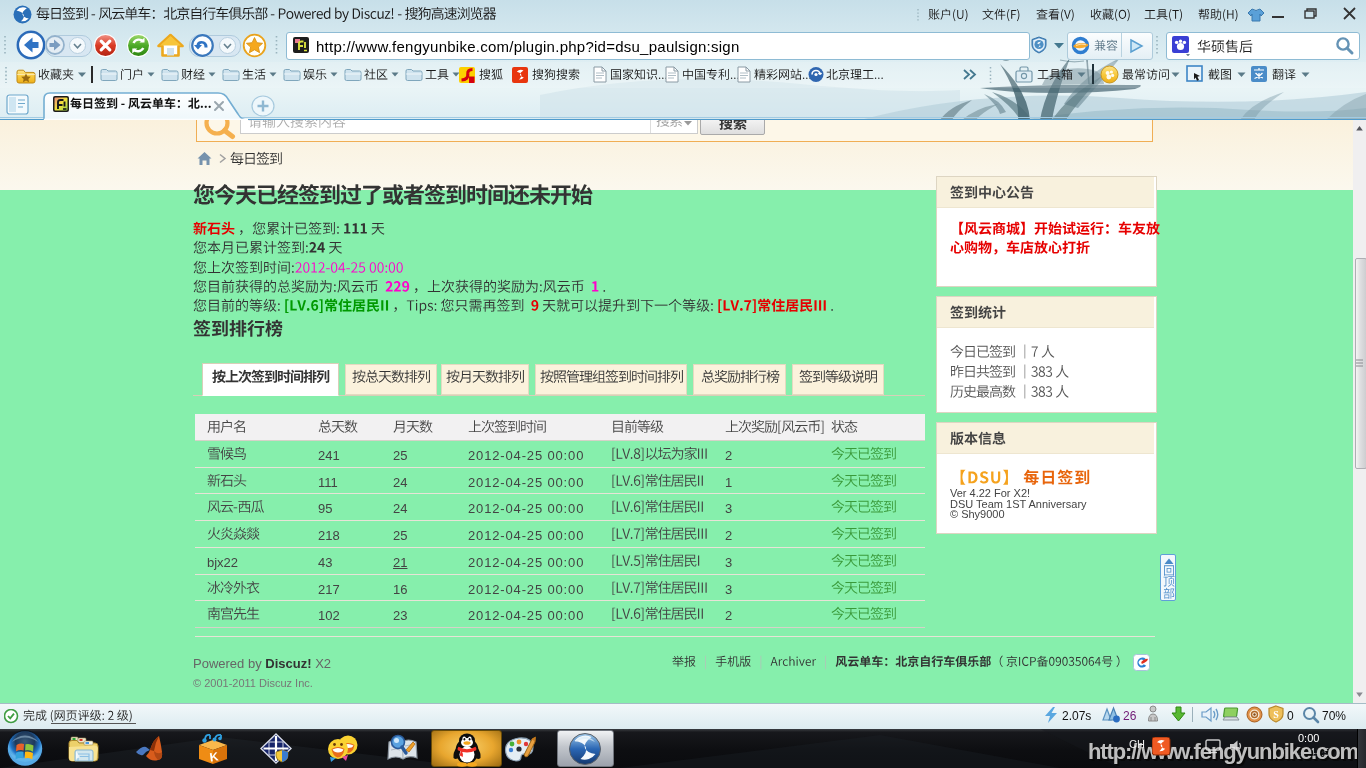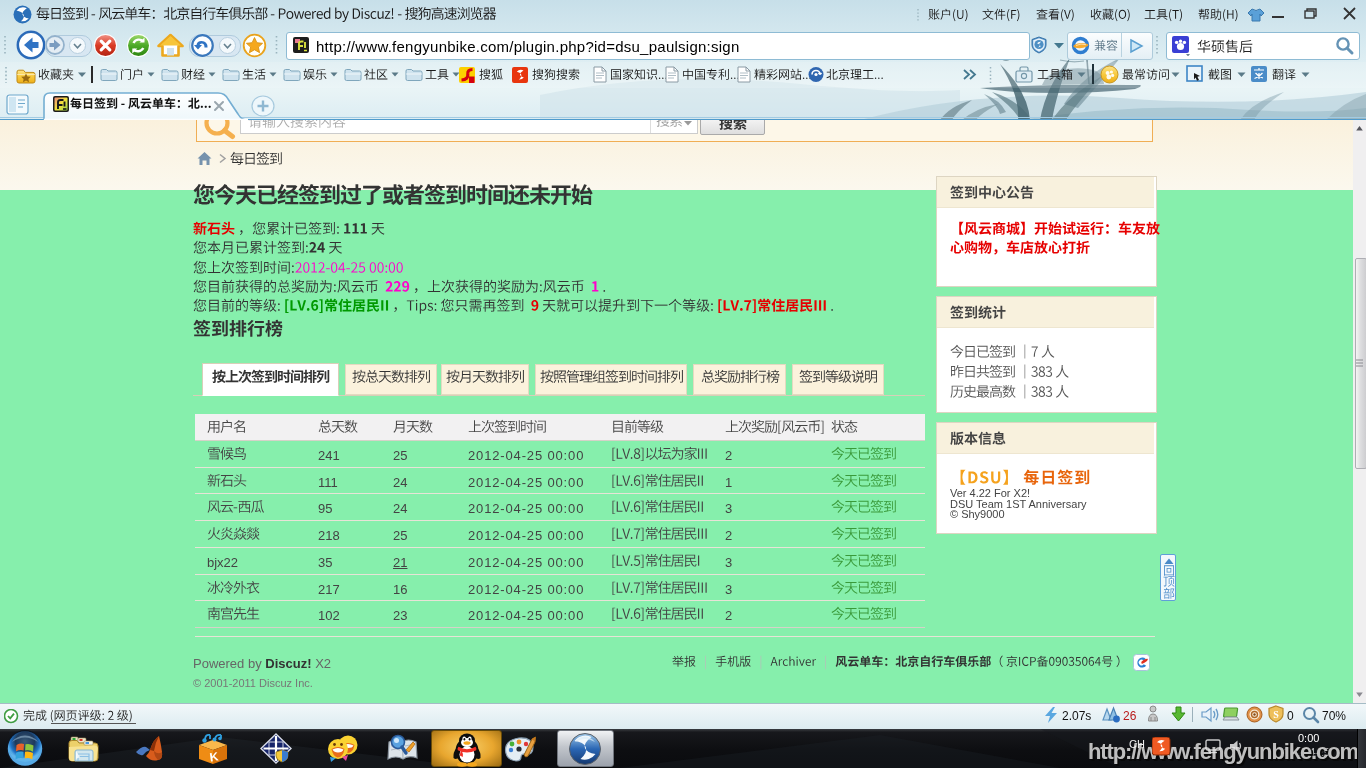--- a/index.html
+++ b/index.html
@@ -1149,21 +1149,21 @@
       <g fill="#3a9a3a">
         <use href="#rdd" transform="translate(0 11.7) scale(0.7)"></use>
         <use href="#r8d" transform="translate(13 11.7) scale(0.7)"></use>
         <use href="#r8a" transform="translate(26 11.7) scale(0.7)"></use>
         <use href="#r2" transform="translate(39 11.7) scale(0.7)"></use>
         <use href="#r3" transform="translate(52 11.7) scale(0.7)"></use>
       </g>
     </svg>
     <div style="position:absolute;left:195px;top:427px;width:730px;height:1px;background:#e7e3d7"></div>
     <div style="position:absolute;left:207px;top:435px;font:13px 'Liberation Sans',sans-serif;color:#444;line-height:15px;white-space:pre;">bjx22</div>
-    <div style="position:absolute;left:318px;top:435px;font:13px 'Liberation Sans',sans-serif;color:#444;line-height:15px;white-space:pre;">35</div>
+    <div style="position:absolute;left:318px;top:435px;font:13px 'Liberation Sans',sans-serif;color:#444;line-height:15px;white-space:pre;">43</div>
     <div style="position:absolute;left:393px;top:435px;font:13px 'Liberation Sans',sans-serif;color:#444;line-height:15px;white-space:pre;text-decoration:underline;">21</div>
     <div style="position:absolute;left:468px;top:435px;font:13px 'Liberation Sans',sans-serif;color:#444;line-height:15px;white-space:pre;letter-spacing:0.85px">2012-04-25 00:00</div>
     <svg style="position:absolute;left:611px;top:434px;width:91px;height:17px;overflow:visible;" viewBox="0 0 91 17">
       <g fill="#444">
         <use href="#rd2" transform="translate(0 11.7) scale(0.7)"></use>
         <use href="#rd9" transform="translate(4.3 11.7) scale(0.7)"></use>
         <use href="#r31" transform="translate(11.3 11.7) scale(0.7)"></use>
         <use href="#r50" transform="translate(18.7 11.7) scale(0.7)"></use>
         <use href="#r9a" transform="translate(22.2 11.7) scale(0.7)"></use>
         <use href="#rd3" transform="translate(29.3 11.7) scale(0.7)"></use>
@@ -1520,21 +1520,21 @@
 <div style="position:absolute;left:51px;top:723px;width:85px;height:1px;background:#555"></div>
 <svg style="position:absolute;left:1043px;top:706px;" width="16" height="18" viewBox="0 0 16 18">
     <path d="M10 1 L2 10 H7 L5 17 L14 7 H8.5 L12 1 Z" fill="#5aa7e0"></path>
   </svg>
 <div style="position:absolute;left:1062px;top:709px;font:12px 'Liberation Sans',sans-serif;color:#111;line-height:14px;white-space:pre;">2.07s</div>
 <svg style="position:absolute;left:1101px;top:706px;" width="20" height="17" viewBox="0 0 20 17">
     <path d="M2 14 L6 3 L10 14 Z" fill="#b8d8ee" stroke="#5a92c0" stroke-width="1.2"></path>
     <path d="M8 14 L12.5 2 L17 14 Z" fill="#8fc0e4" stroke="#4a82b4" stroke-width="1.2"></path>
     <circle cx="15.5" cy="13" r="3.4" fill="#2a6cc0"></circle>
   </svg>
-<div style="position:absolute;left:1123px;top:709px;font:12px 'Liberation Sans',sans-serif;color:#b91c1c;line-height:14px;white-space:pre;text-align:right;">26</div>
+<div style="position:absolute;left:1123px;top:709px;font:12px 'Liberation Sans',sans-serif;color:#701a75;line-height:14px;white-space:pre;text-align:right;">26</div>
 <svg style="position:absolute;left:1146px;top:705px;" width="14" height="19" viewBox="0 0 14 19">
     <circle cx="7" cy="4" r="3" fill="#c8c8c8" stroke="#8a8a8a" stroke-width="1"></circle>
     <path d="M2.5 16 Q2.5 9 7 9 Q11.5 9 11.5 16 Z" fill="#c8c8c8" stroke="#8a8a8a" stroke-width="1"></path>
     <path d="M5 16 V12 M9 16 V12" stroke="#8a8a8a" stroke-width="1"></path>
   </svg>
 <svg style="position:absolute;left:1170px;top:705px;" width="17" height="19" viewBox="0 0 17 19">
     <path d="M6 2 H11 V8 H15 L8.5 16 L2 8 H6 Z" fill="#58b832" stroke="#2e8812" stroke-width="1"></path>
   </svg>
 <div style="position:absolute;left:1192px;top:707px;width:1px;height:15px;background:#9ab0ba"></div>
 <svg style="position:absolute;left:1200px;top:706px;" width="20" height="17" viewBox="0 0 20 17">

